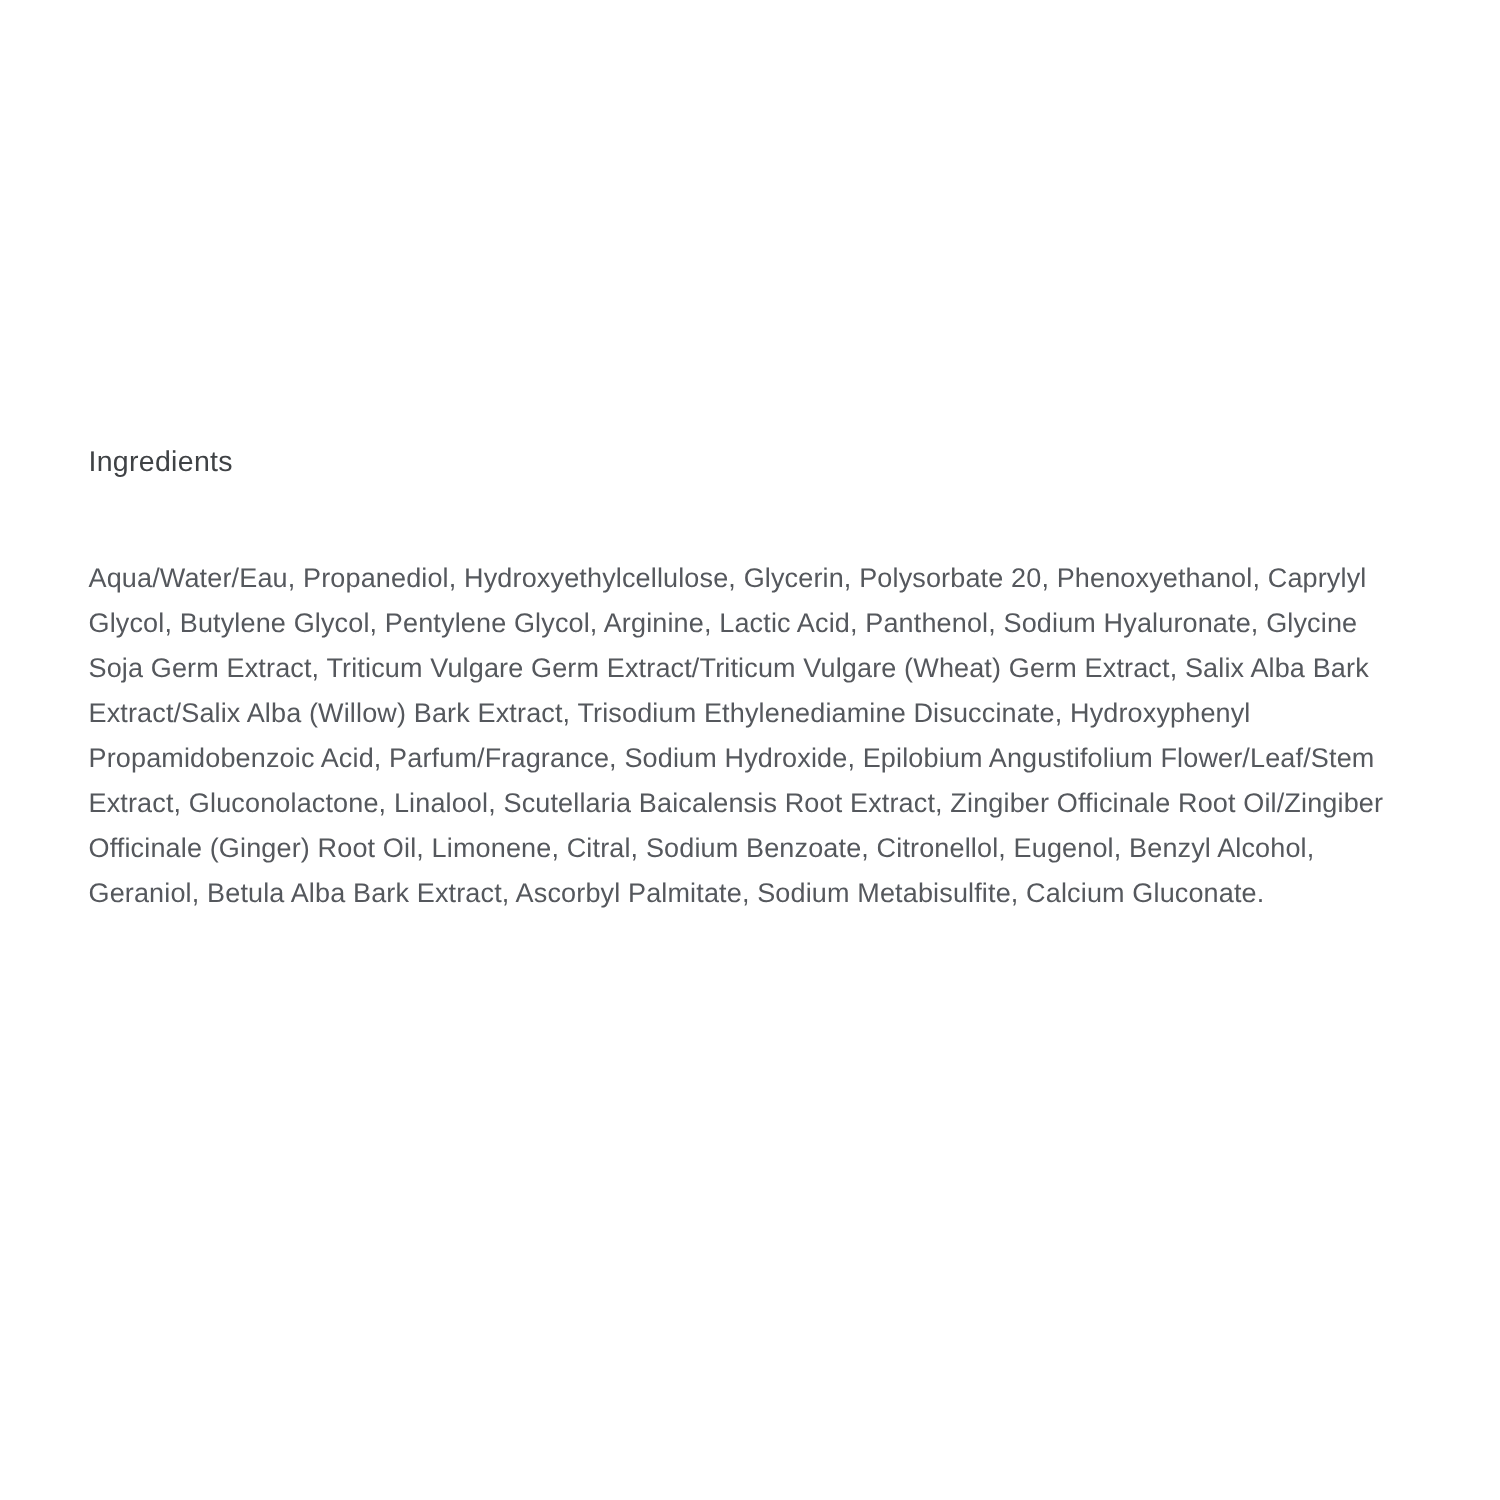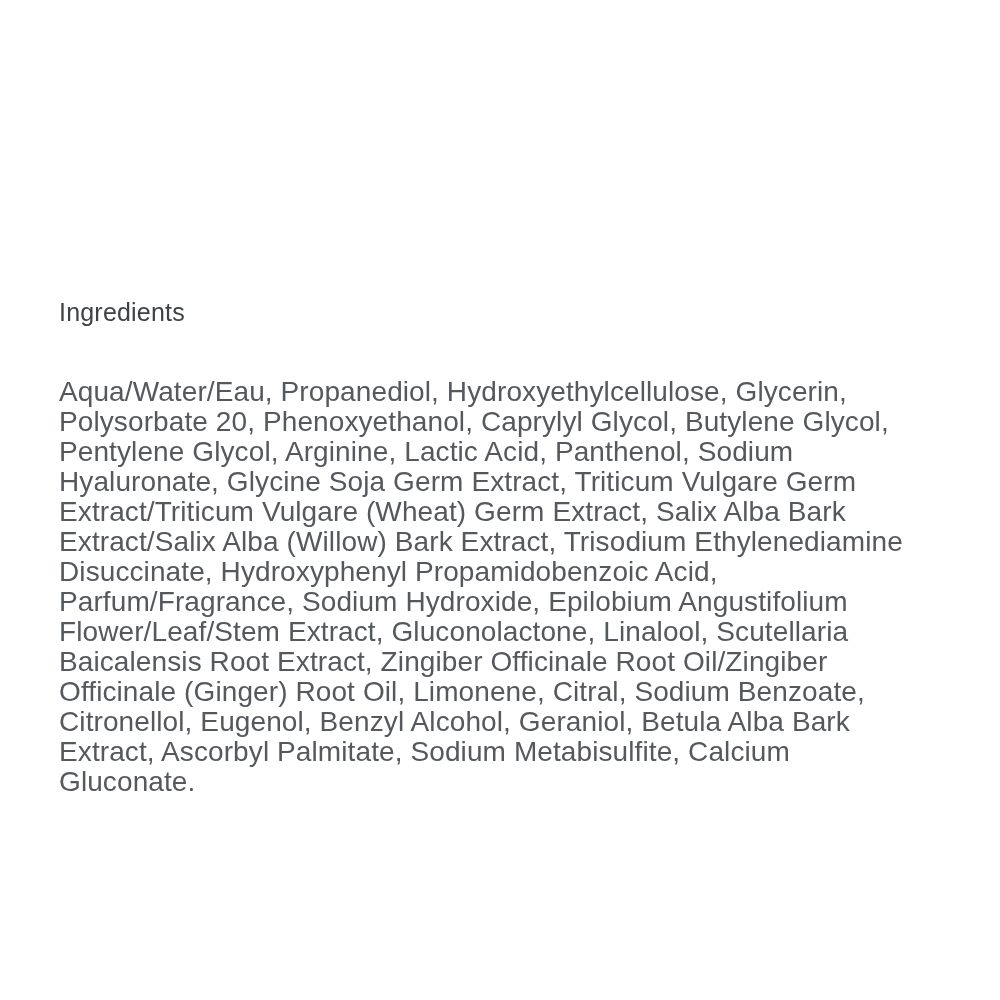--- a/index.html
+++ b/index.html
@@ -16,28 +16,28 @@
     overflow: hidden;
   }
   .ingredients-section {
     position: absolute;
     left: 59px;
     top: 298px;
     width: 868px;
   }
   .section-heading {
     margin: 0;
-    font-size: 25px;
+    font-size: 19px;
     font-weight: 500;
     letter-spacing: 0.2px;
     color: var(--heading, #3f4245);
   }
   .ingredients-text {
     margin: 50px 0 0 0;
-    font-size: 28px;
+    font-size: 18px;
     line-height: 30px;
     font-weight: 400;
     letter-spacing: 0.1px;
     color: var(--body, #55585d);
   }
 </style>
 </head>
 <body>
 
 <div class="page">

